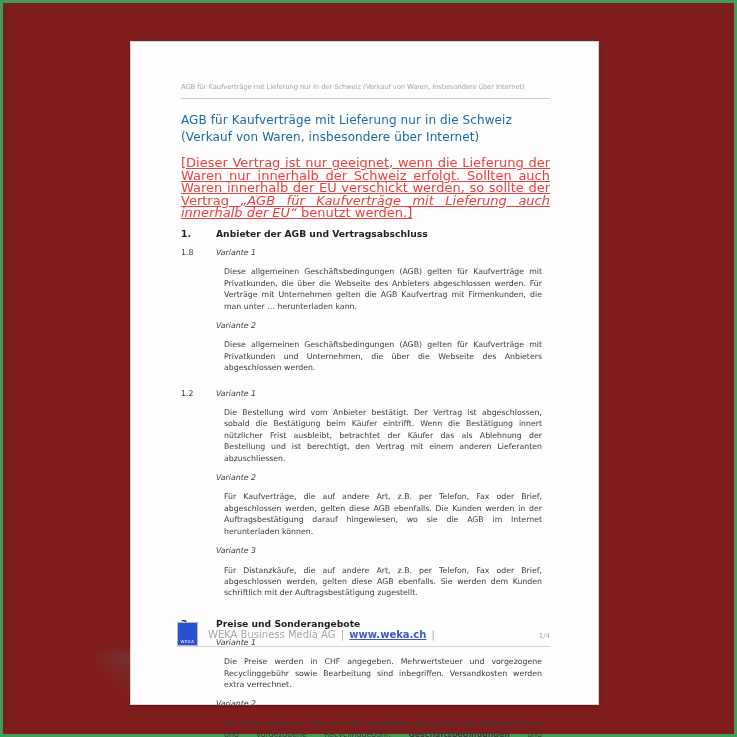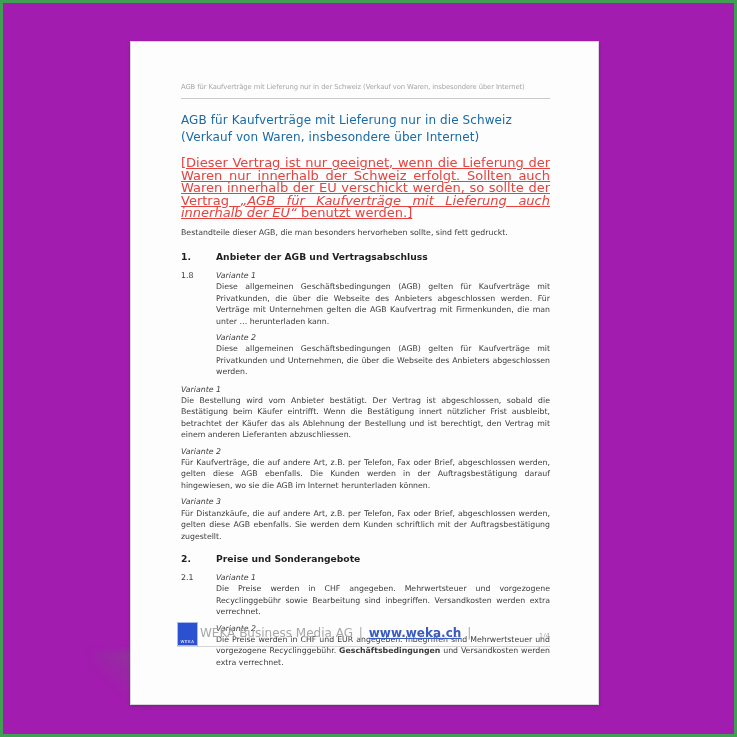--- a/index.html
+++ b/index.html
@@ -6,21 +6,21 @@
     margin: 0;
     padding: 0;
     width: 737px;
     height: 737px;
     overflow: hidden;
     font-family: "DejaVu Sans", "Liberation Sans", sans-serif;
   }
   .canvas {
     position: absolute;
     inset: 0;
-    background: #a21caf;
+    background: #7f1d1d;
     border: 3px solid #419e55;
     box-sizing: border-box;
     padding-left: 29px;
   }
   .corner-shadow {
     position: absolute;
     left: 88px;
     top: 648px;
     width: 52px;
     height: 56px;
@@ -93,21 +93,21 @@
     line-height: 11.4px;
   }
   .item .num-col { font-weight: normal; }
   .item-body { flex: 1; min-width: 0; }
   .variant { margin-bottom: 5px; }
   .variant:last-child { margin-bottom: 0; }
   .vlabel {
     font-style: italic;
   }
   .vtext {
-    margin: 0;
+    margin: 8px;
     text-align: justify;
   }
   .vtext .b { font-weight: bold; }
   .footer {
     position: absolute;
     left: 46px;
     right: 48px;
     bottom: 57px;
     border-bottom: 1px solid #d5d5d7;
     display: flex;
@@ -121,23 +121,23 @@
     font-size: 4px;
     letter-spacing: 0.6px;
     display: flex;
     align-items: flex-end;
     justify-content: center;
     padding-bottom: 2px;
     box-sizing: border-box;
     box-shadow: 0 0 0 1px rgba(255,255,255,0.6) inset;
   }
   .ftext {
-    margin-left: 2px;
+    margin-left: 10px;
     padding-bottom: 6px;
-    font-size: 12px;
+    font-size: 10px;
     color: #a8a8aa;
     white-space: nowrap;
   }
   .flink {
     color: #3b5bbf;
     font-weight: bold;
     text-decoration: underline;
     cursor: pointer;
   }
   .fsep { margin: 0 2px; }
@@ -158,21 +158,20 @@
 
     <div class="running-header">AGB für Kaufverträge mit Lieferung nur in der Schweiz (Verkauf von Waren, insbesondere über Internet)</div>
 
     <h1 class="title">
       <span>AGB für Kaufverträge mit Lieferung nur in die Schweiz</span>
       <span>(Verkauf von Waren, insbesondere über Internet)</span>
     </h1>
 
     <p class="notice"><span>[Dieser Vertrag ist nur geeignet, wenn die Lieferung der Waren nur innerhalb der Schweiz erfolgt. Sollten auch Waren innerhalb der EU verschickt werden, so sollte der Vertrag </span><span class="it">„AGB für Kaufverträge mit Lieferung auch innerhalb der EU“</span><span> benutzt werden.]</span></p>
 
-    <p class="intro">Bestandteile dieser AGB, die man besonders hervorheben sollte, sind fett gedruckt.</p>
 
     <div class="sec-heading">
       <span class="num-col">1.</span>
       <span>Anbieter der AGB und Vertragsabschluss</span>
     </div>
 
     <div class="item">
       <span class="num-col">1.8</span>
       <div class="item-body">
         <div class="variant">
@@ -180,20 +179,21 @@
           <p class="vtext">Diese allgemeinen Geschäftsbedingungen (AGB) gelten für Kaufverträge mit Privatkunden, die über die Webseite des Anbieters abgeschlossen werden. Für Verträge mit Unternehmen gelten die AGB Kaufvertrag mit Firmenkunden, die man unter … herunterladen kann.</p>
         </div>
         <div class="variant">
           <div class="vlabel">Variante 2</div>
           <p class="vtext">Diese allgemeinen Geschäftsbedingungen (AGB) gelten für Kaufverträge mit Privatkunden und Unternehmen, die über die Webseite des Anbieters abgeschlossen werden.</p>
         </div>
       </div>
     </div>
 
     <div class="item">
+      <span class="num-col">1.2</span>
       <div class="item-body">
         <div class="variant">
           <div class="vlabel">Variante 1</div>
           <p class="vtext">Die Bestellung wird vom Anbieter bestätigt. Der Vertrag ist abgeschlossen, sobald die Bestätigung beim Käufer eintrifft. Wenn die Bestätigung innert nützlicher Frist ausbleibt, betrachtet der Käufer das als Ablehnung der Bestellung und ist berechtigt, den Vertrag mit einem anderen Lieferanten abzuschliessen.</p>
         </div>
         <div class="variant">
           <div class="vlabel">Variante 2</div>
           <p class="vtext">Für Kaufverträge, die auf andere Art, z.B. per Telefon, Fax oder Brief, abgeschlossen werden, gelten diese AGB ebenfalls. Die Kunden werden in der Auftragsbestätigung darauf hingewiesen, wo sie die AGB im Internet herunterladen können.</p>
         </div>
         <div class="variant">

